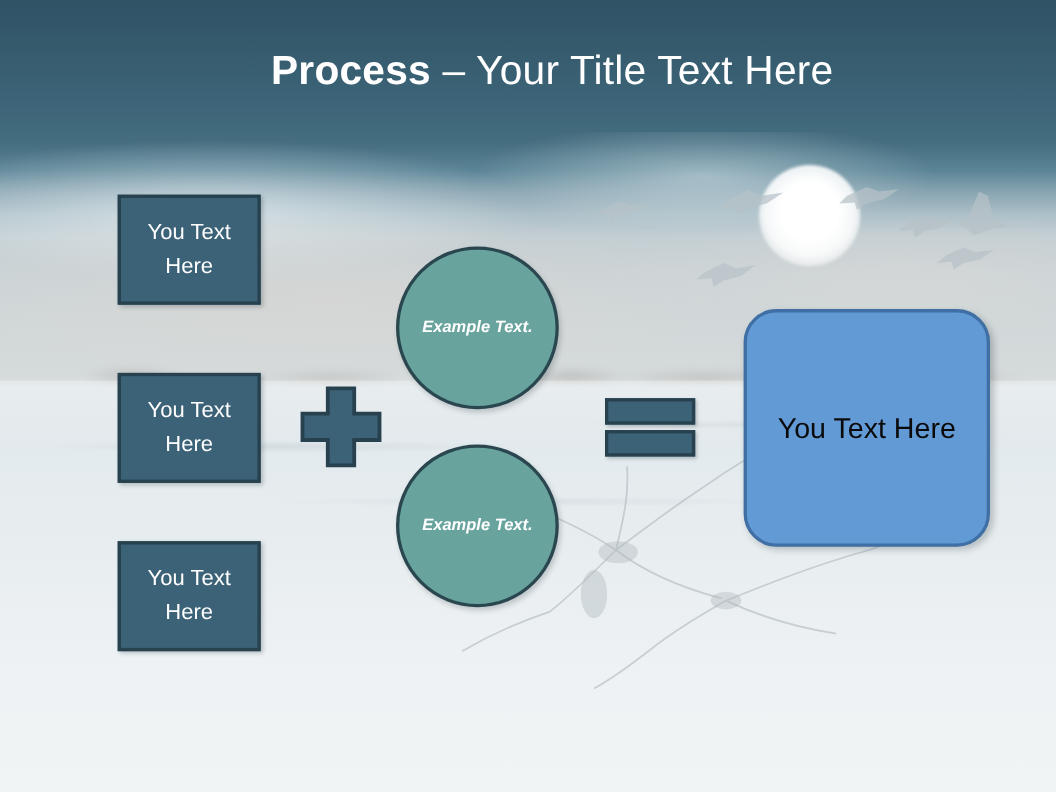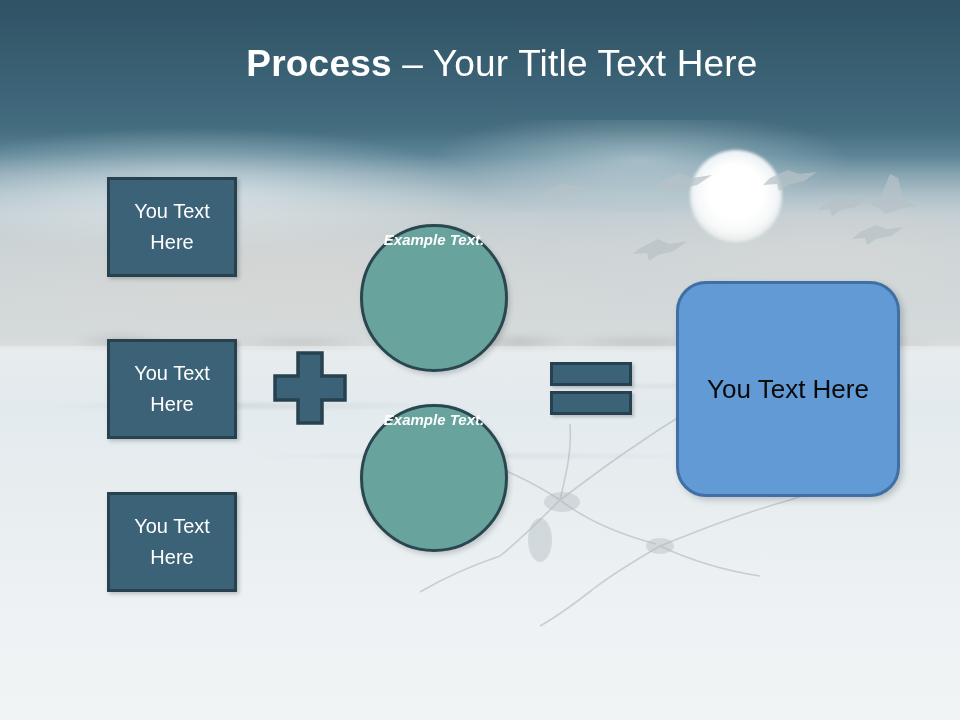--- a/index.html
+++ b/index.html
@@ -139,21 +139,21 @@
     background: #68a39d;
     border: 3px solid #2a4750;
     box-sizing: border-box;
     color: #ffffff;
     font-size: 15px;
     font-weight: bold;
     font-style: italic;
     line-height: 1.7;
     text-align: center;
     display: flex;
-    align-items: flex-start;
+    align-items: center;
     justify-content: center;
     box-shadow: 2px 3px 5px rgba(40,55,65,.22);
   }
   .circ1 { top: 224px; }
   .circ2 { top: 404px; }
 
   
   .eqbar {
     position: absolute;
     left: 550px;

